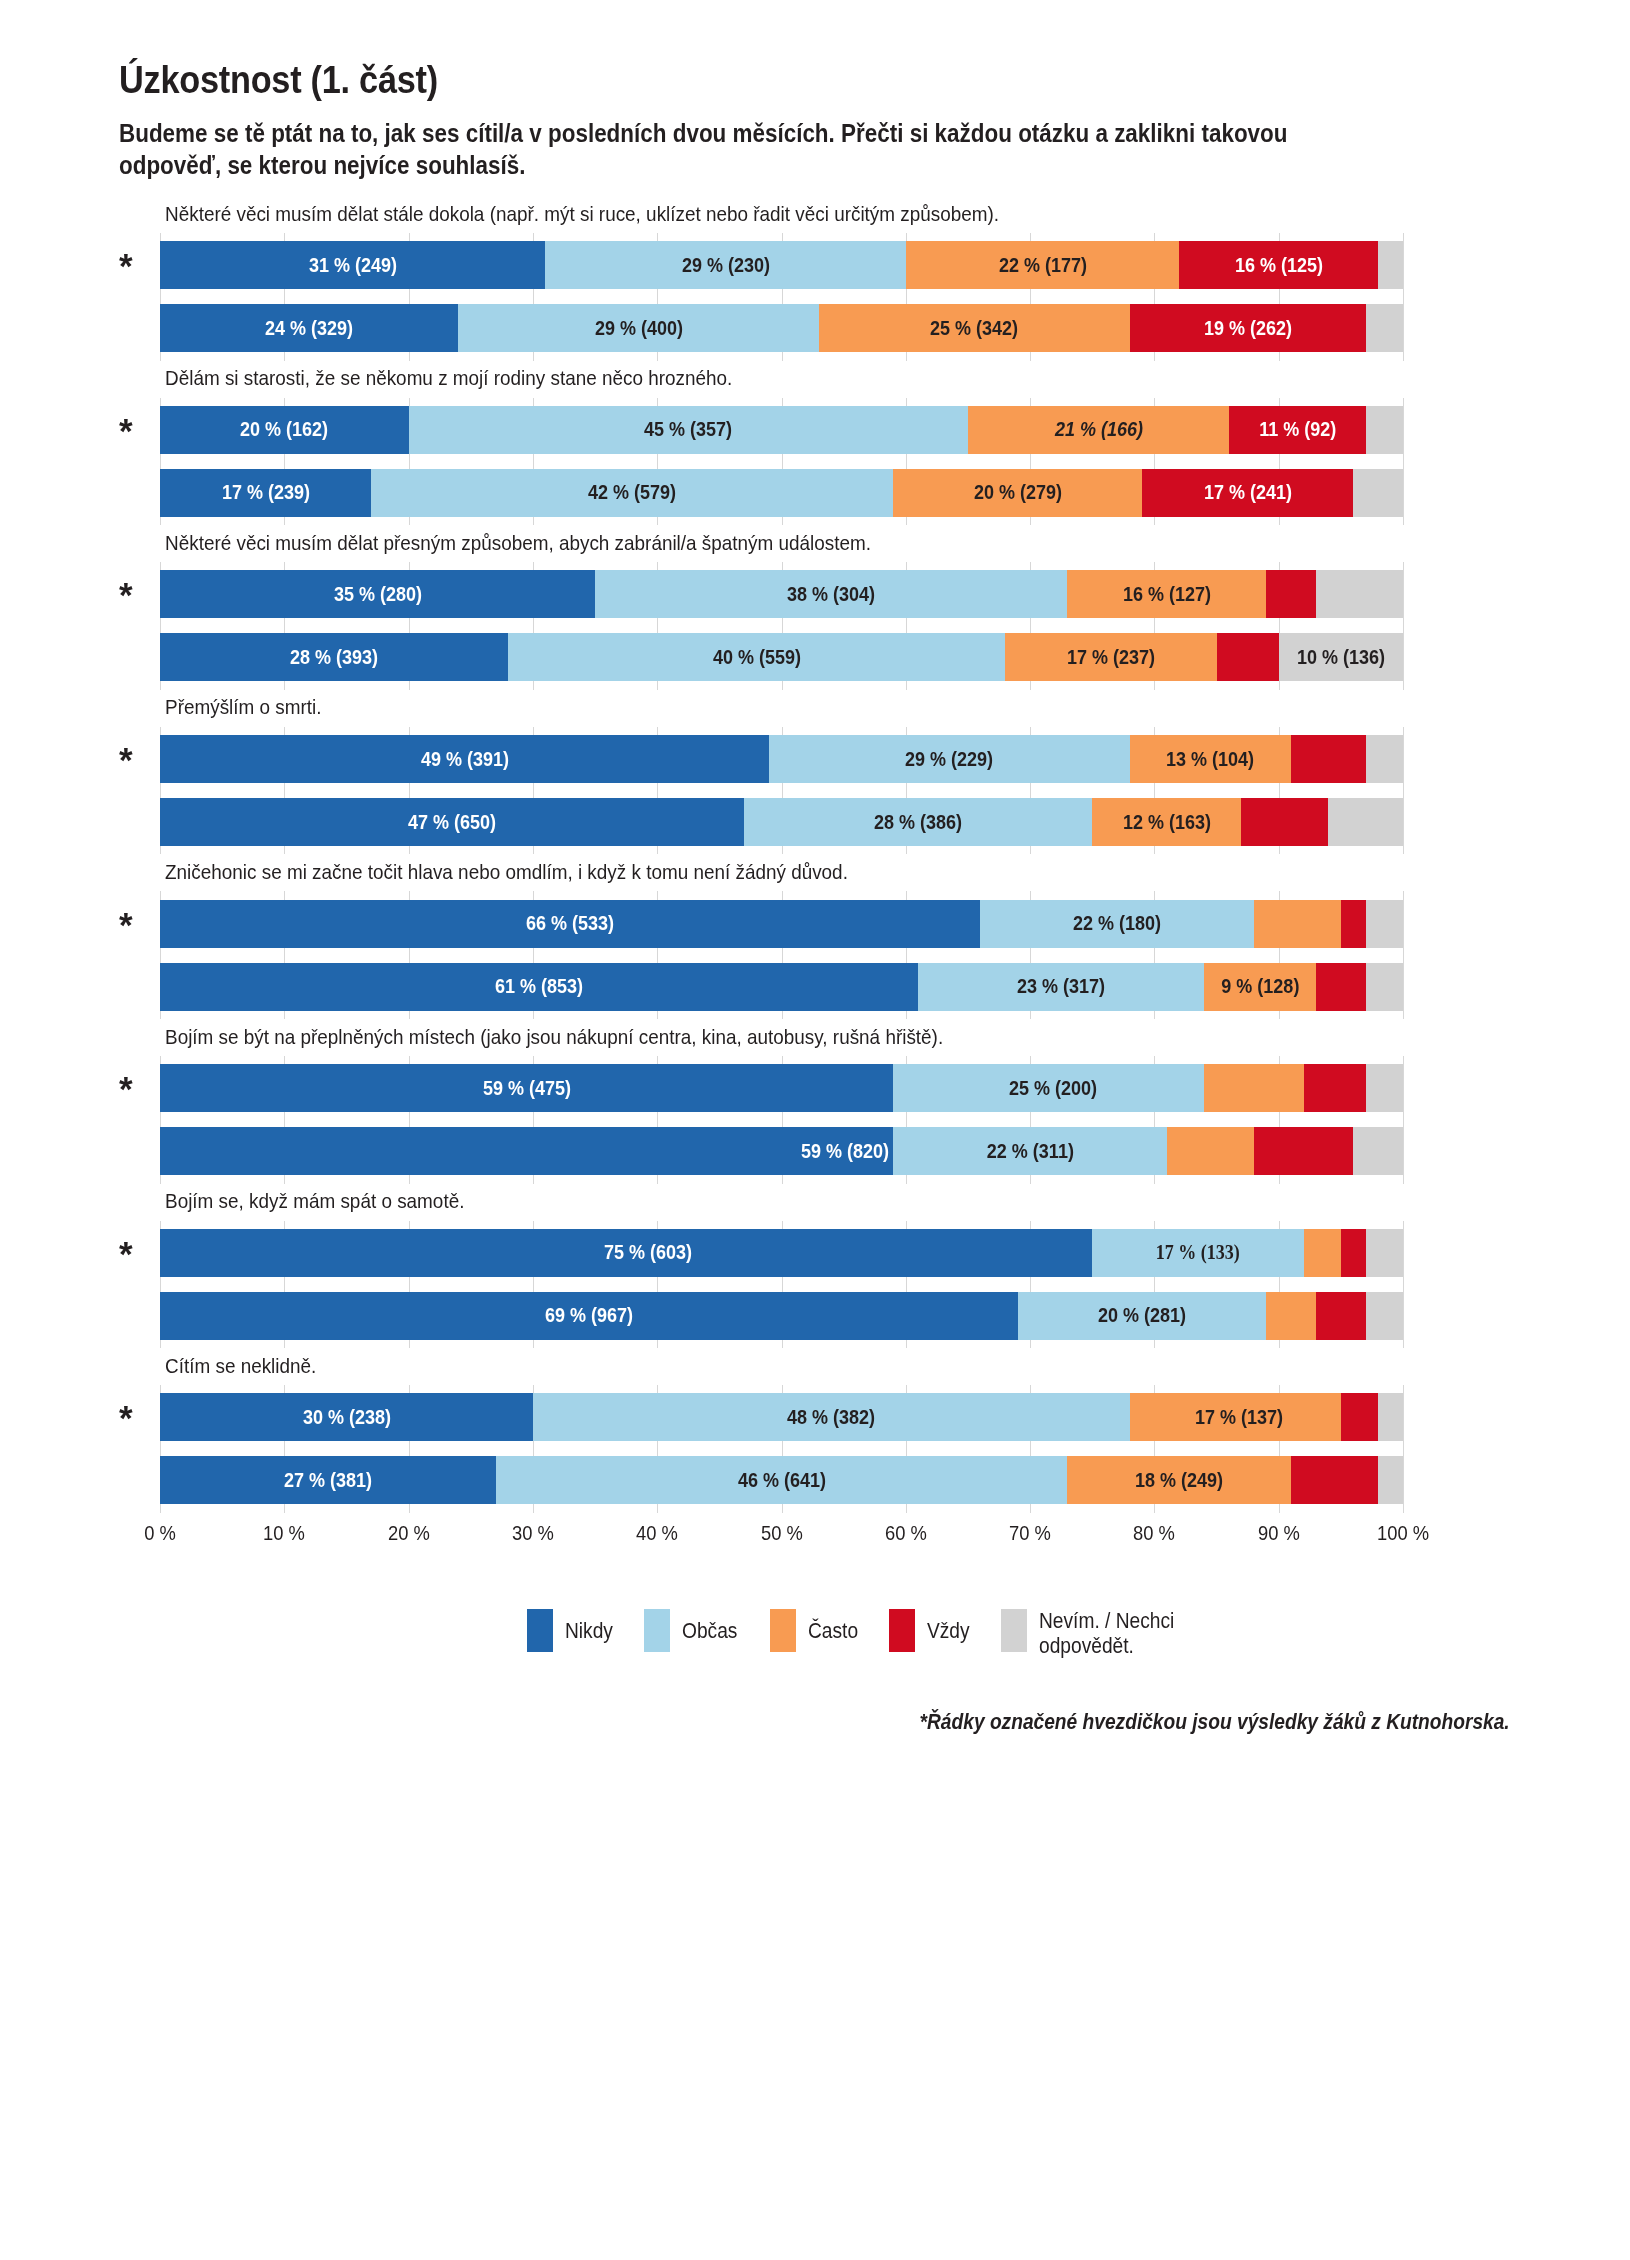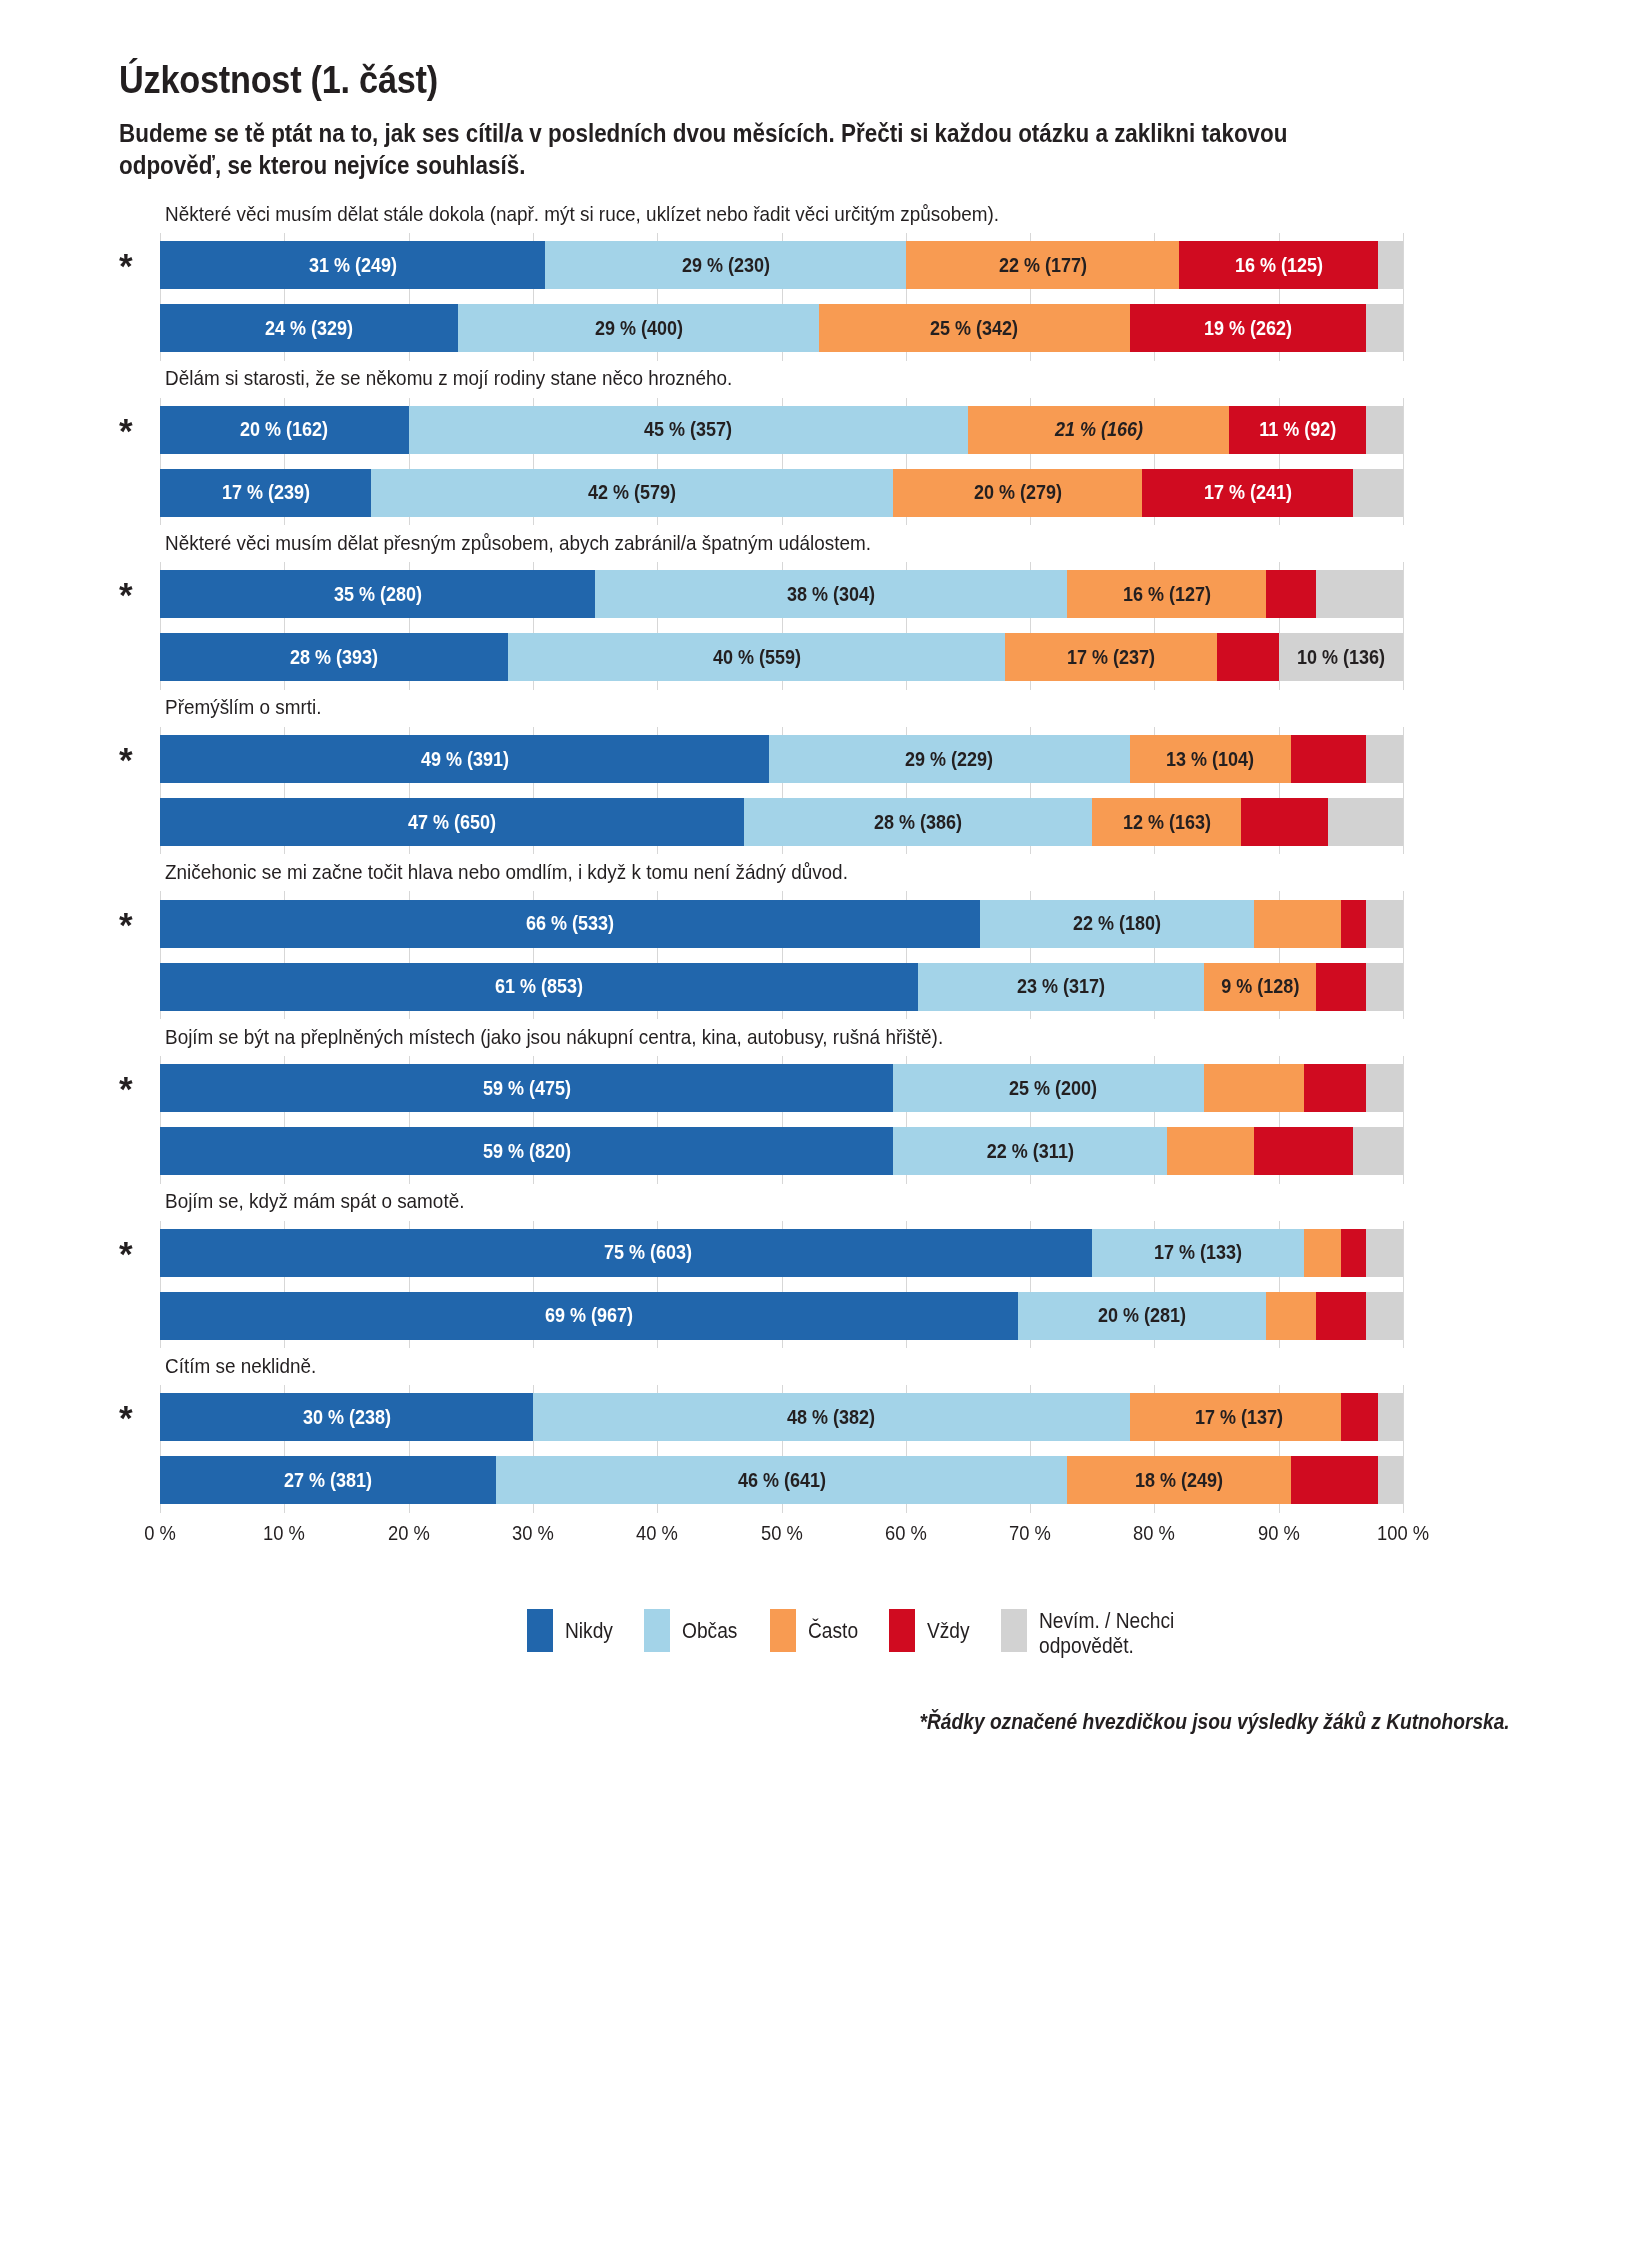--- a/index.html
+++ b/index.html
@@ -452,21 +452,21 @@
               <span>59 % (475)</span>
             </div>
             <div class="seg c-obcas" style="width: 25%; padding-left: 8px;">
               <span>25 % (200)</span>
             </div>
             <div class="seg c-casto" style="width: 8%;"></div>
             <div class="seg c-vzdy" style="width: 5%;"></div>
             <div class="seg c-nevim" style="width: 3%;"></div>
           </div>
           <div class="barrow">
-            <div class="seg c-nikdy" style="width: 59%;">
+            <div class="seg c-nikdy" style="width: 59%; justify-content: flex-end;">
               <span>59 % (820)</span>
             </div>
             <div class="seg c-obcas" style="width: 22%;">
               <span>22 % (311)</span>
             </div>
             <div class="seg c-casto" style="width: 7%;"></div>
             <div class="seg c-vzdy" style="width: 8%;"></div>
             <div class="seg c-nevim" style="width: 4%;"></div>
           </div>
         </div>
@@ -485,21 +485,21 @@
             <div class="gridline" style="left: 70%;"></div>
             <div class="gridline" style="left: 80%;"></div>
             <div class="gridline" style="left: 90%;"></div>
             <div class="gridline" style="left: 100%;"></div>
           </div>
           <div class="barrow">
             <div class="aster">*</div>
             <div class="seg c-nikdy" style="width: 75%; padding-left: 44px;">
               <span>75 % (603)</span>
             </div>
-            <div class="seg c-obcas" style="width: 17%;">
+            <div class="seg c-obcas" style="width: 17%; font-family: Liberation Serif, serif;">
               <span>17 % (133)</span>
             </div>
             <div class="seg c-casto" style="width: 3%;"></div>
             <div class="seg c-vzdy" style="width: 2%;"></div>
             <div class="seg c-nevim" style="width: 3%;"></div>
           </div>
           <div class="barrow">
             <div class="seg c-nikdy" style="width: 69%;">
               <span>69 % (967)</span>
             </div>

